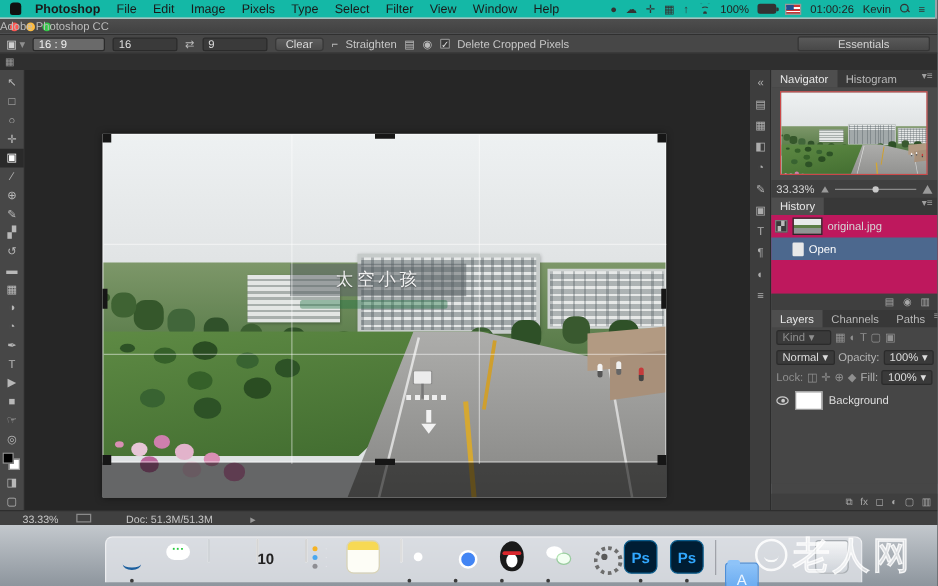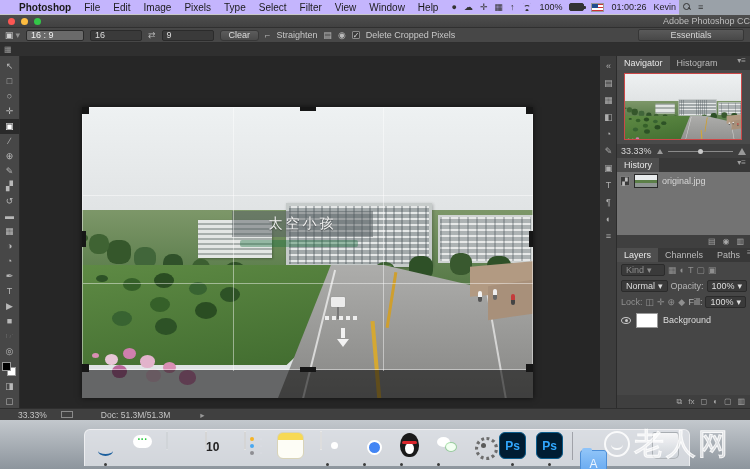--- a/index.html
+++ b/index.html
@@ -1,21 +1,21 @@
 <!DOCTYPE html>
 <html><head>
 <meta charset="utf-8">
 <style>
   *{margin:0;padding:0;box-sizing:border-box}
   html,body{width:750px;height:469px}
   body{position:relative;overflow:hidden;font-family:"Liberation Sans",sans-serif;background:#9aa1a8;-webkit-font-smoothing:antialiased}
   .abs{position:absolute}
 
   
-  #menubar{left:0;top:0;width:679px;height:15px;background:#c4b5fd;border-bottom:1px solid #c9c9c9;display:flex;align-items:center;font-size:10px;color:#1a1a1a;padding:0 8px;z-index:50}
+  #menubar{left:0;top:0;width:748px;height:15px;background:#14b8a6;border-bottom:1px solid #c9c9c9;display:flex;align-items:center;font-size:10px;color:#1a1a1a;padding:0 8px;z-index:50}
   #menubar .apple{width:9px;height:10px;background:#111;border-radius:3px 3px 2px 2px;margin-right:11px}
   #menubar .mi{margin-right:13px;white-space:nowrap}
   #menubar .mi.bold{font-weight:bold}
   #menubar .right{margin-left:auto;display:flex;align-items:center;gap:7px;font-size:9px;color:#222}
   .st-glyph{font-size:9px;color:#333}
   .wifi{width:11px;height:8px;position:relative;overflow:hidden}
   .wifi i{position:absolute;left:50%;bottom:-1px;transform:translateX(-50%);border:1px solid #333;border-radius:50%}
   .wifi i:nth-child(1){width:11px;height:11px;border-color:#333 transparent transparent transparent}
   .wifi i:nth-child(2){width:7px;height:7px;border-color:#333 transparent transparent transparent}
   .wifi i:nth-child(3){width:3px;height:3px;background:#333;border:0}
@@ -24,21 +24,21 @@
   .flag{width:13px;height:9px;background:repeating-linear-gradient(180deg,#c33 0 1.5px,#fff 1.5px 3px);position:relative;border:0.5px solid #999}
   .flag::after{content:"";position:absolute;left:0;top:0;width:6px;height:4.5px;background:#224d8f}
   .search-ic{width:8px;height:8px;position:relative}
   .search-ic::before{content:"";position:absolute;left:0;top:0;width:5px;height:5px;border:1.2px solid #333;border-radius:50%}
   .search-ic::after{content:"";position:absolute;left:5px;top:5px;width:3px;height:1.2px;background:#333;transform:rotate(45deg)}
 
   
   #titlebar{left:0;top:15px;width:750px;height:13px;background:linear-gradient(#4e4e4e,#414141);border-bottom:1px solid #303030;display:flex;align-items:center;z-index:40}
   .tl{width:7px;height:7px;border-radius:50%;margin-left:6px}
   .tl.red{background:#fc5753;margin-left:8px}.tl.yel{background:#fdbc40}.tl.grn{background:#33c748}
-  #titlebar .title{position:absolute;left:0;right:0;text-align:right;font-size:9px;color:#bdbdbd}
+  #titlebar .title{position:absolute;left:0;right:0;text-align:left;font-size:9px;color:#bdbdbd}
 
   
   #optionsbar{left:0;top:28px;width:750px;height:15px;background:#474747;border-bottom:1px solid #2e2e2e;display:flex;align-items:center;font-size:9px;color:#c8c8c8;padding-left:5px;gap:6px;z-index:40}
   .toolchip{display:flex;align-items:center;gap:2px;color:#d0d0d0}
   .vfield{height:11px;background:#3a3a3a;border:1px solid #2b2b2b;border-radius:2px;color:#ddd;display:flex;align-items:center;padding:0 4px}
   .vfield.preset{background:#6a6a6a;color:#f0f0f0;width:58px}
   .vfield.num{width:52px}
   .btn{height:11px;background:linear-gradient(#5c5c5c,#4a4a4a);border:1px solid #383838;border-radius:3px;display:flex;align-items:center;padding:0 8px;color:#ddd}
   .obicon{color:#b9b9b9;font-size:9px}
   .chk{width:8px;height:8px;border:1px solid #8a8a8a;border-radius:1px;background:#3a3a3a;color:#ddd;font-size:8px;line-height:7px;text-align:center}
@@ -121,21 +121,21 @@
 
   #nav-content{position:relative;height:74px;background:#4a4a4a}
   #nav-thumb{position:absolute;left:7px;top:3px;width:118px;height:67px;overflow:hidden;border:1px solid #cc4848;background:#888}
   #nav-thumb .scene{transform:scale(0.262);transform-origin:0 0}
   #nav-footer{height:14px;background:#3f3f3f;display:flex;align-items:center;padding:0 4px;gap:5px}
   .mtn-s{width:0;height:0;border-left:3px solid transparent;border-right:3px solid transparent;border-bottom:5px solid #9a9a9a}
   .mtn-l{width:0;height:0;border-left:4px solid transparent;border-right:4px solid transparent;border-bottom:7px solid #9a9a9a}
   .slider-track{position:relative;flex:1;height:1px;background:#8a8a8a}
   .slider-thumb{position:absolute;left:46%;top:-2px;width:5px;height:5px;border-radius:50%;background:#c9c9c9}
 
-  #history-body{background:#737373;height:63px}
+  #history-body{background:#be185d;height:63px}
   .hist-row{display:flex;align-items:center;height:18px;gap:4px;padding-left:3px}
   .hist-row .src{width:10px;height:10px;border:1px solid #7a7a7a;background:#3a3a3a;font-size:7px;line-height:9px;text-align:center;color:#bbb}
   .hist-thumb{width:24px;height:14px;border:1px solid #2a2a2a}
   .mini-scene{background:linear-gradient(180deg,#e8ebec 0 40%,#5c7f48 40% 63%,#8f9693 63% 100%)}
   .hist-row.selected{background:#4c688e;color:#fff}
   .hist-row .doc-ic{width:9px;height:11px;background:#e8e8e8;border-radius:1px;margin-left:14px}
   #history-footer{height:13px;background:#3f3f3f;display:flex;align-items:center;justify-content:flex-end;gap:7px;padding-right:6px;color:#a8a8a8;font-size:8px}
 
   .row-line{display:flex;align-items:center;gap:3px;height:16px;padding:0 4px;background:#464646}
   .ddfield{height:12px;background:#3a3a3a;border:1px solid #2b2b2b;border-radius:2px;display:flex;align-items:center;padding:0 4px;gap:3px;color:#ddd}
@@ -418,20 +418,24 @@
   <div class="panel-tabs">
     <span class="ptab active">History</span>
     <span class="pmenu">▾≡</span>
   </div>
   <div id="history-body">
     <div class="hist-row">
       <span class="src">▞</span>
       <span class="hist-thumb mini-scene"></span>
       <span>original.jpg</span>
     </div>
+    <div class="hist-row selected">
+      <span class="doc-ic"></span>
+      <span>Open</span>
+    </div>
   </div>
   <div id="history-footer">
     <span>▤</span>
     <span>◉</span>
     <span>▥</span>
   </div>
 
   <div class="panel-tabs">
     <span class="ptab active">Layers</span>
     <span class="ptab">Channels</span>

